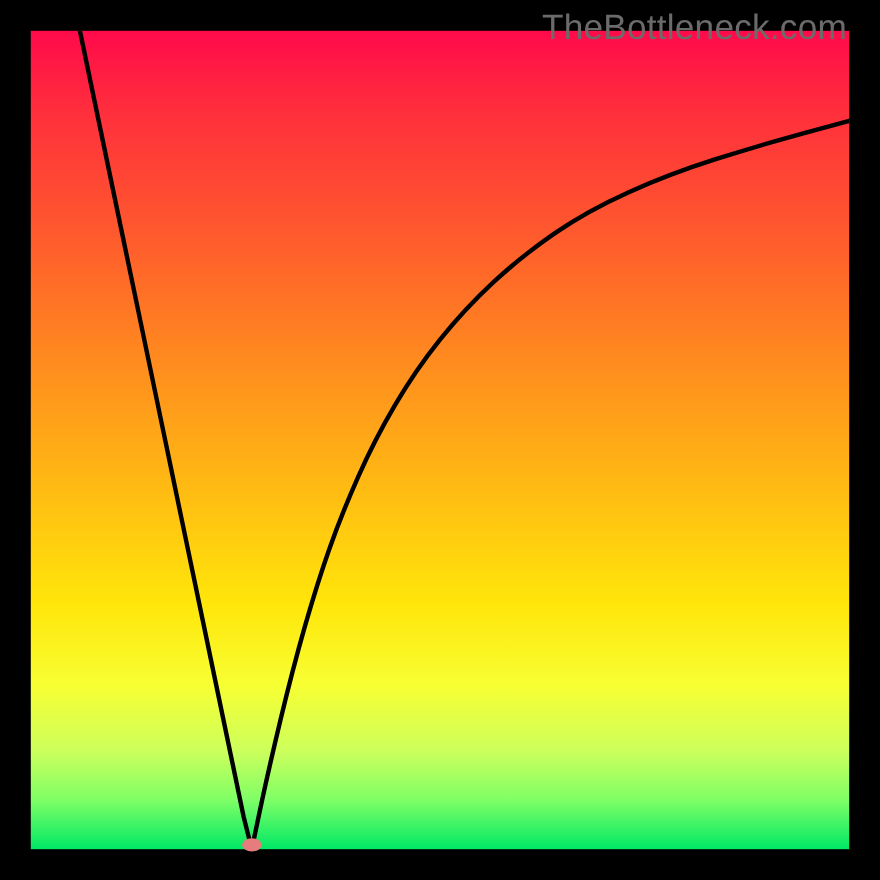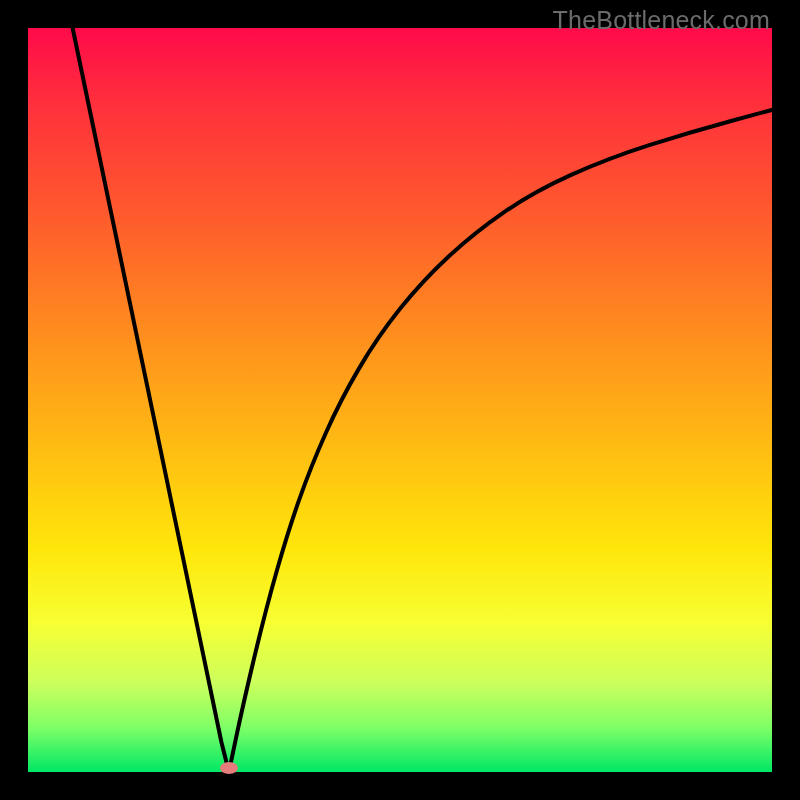--- a/index.html
+++ b/index.html
@@ -36,21 +36,21 @@
       #ccff5c 88%,
       #7fff66 94%,
       #00e765 100%
     );
   }
   .watermark {
     position: absolute;
     top: 6px;
     right: 30px;
     color: #6b6b6b;
-    font-size: 25px;
+    font-size: 32px;
     letter-spacing: 0.2px;
     user-select: none;
     font-weight: 500;
   }
   svg.curve {
     position: absolute;
     left: 0;
     top: 0;
     width: 744px;
     height: 744px;

